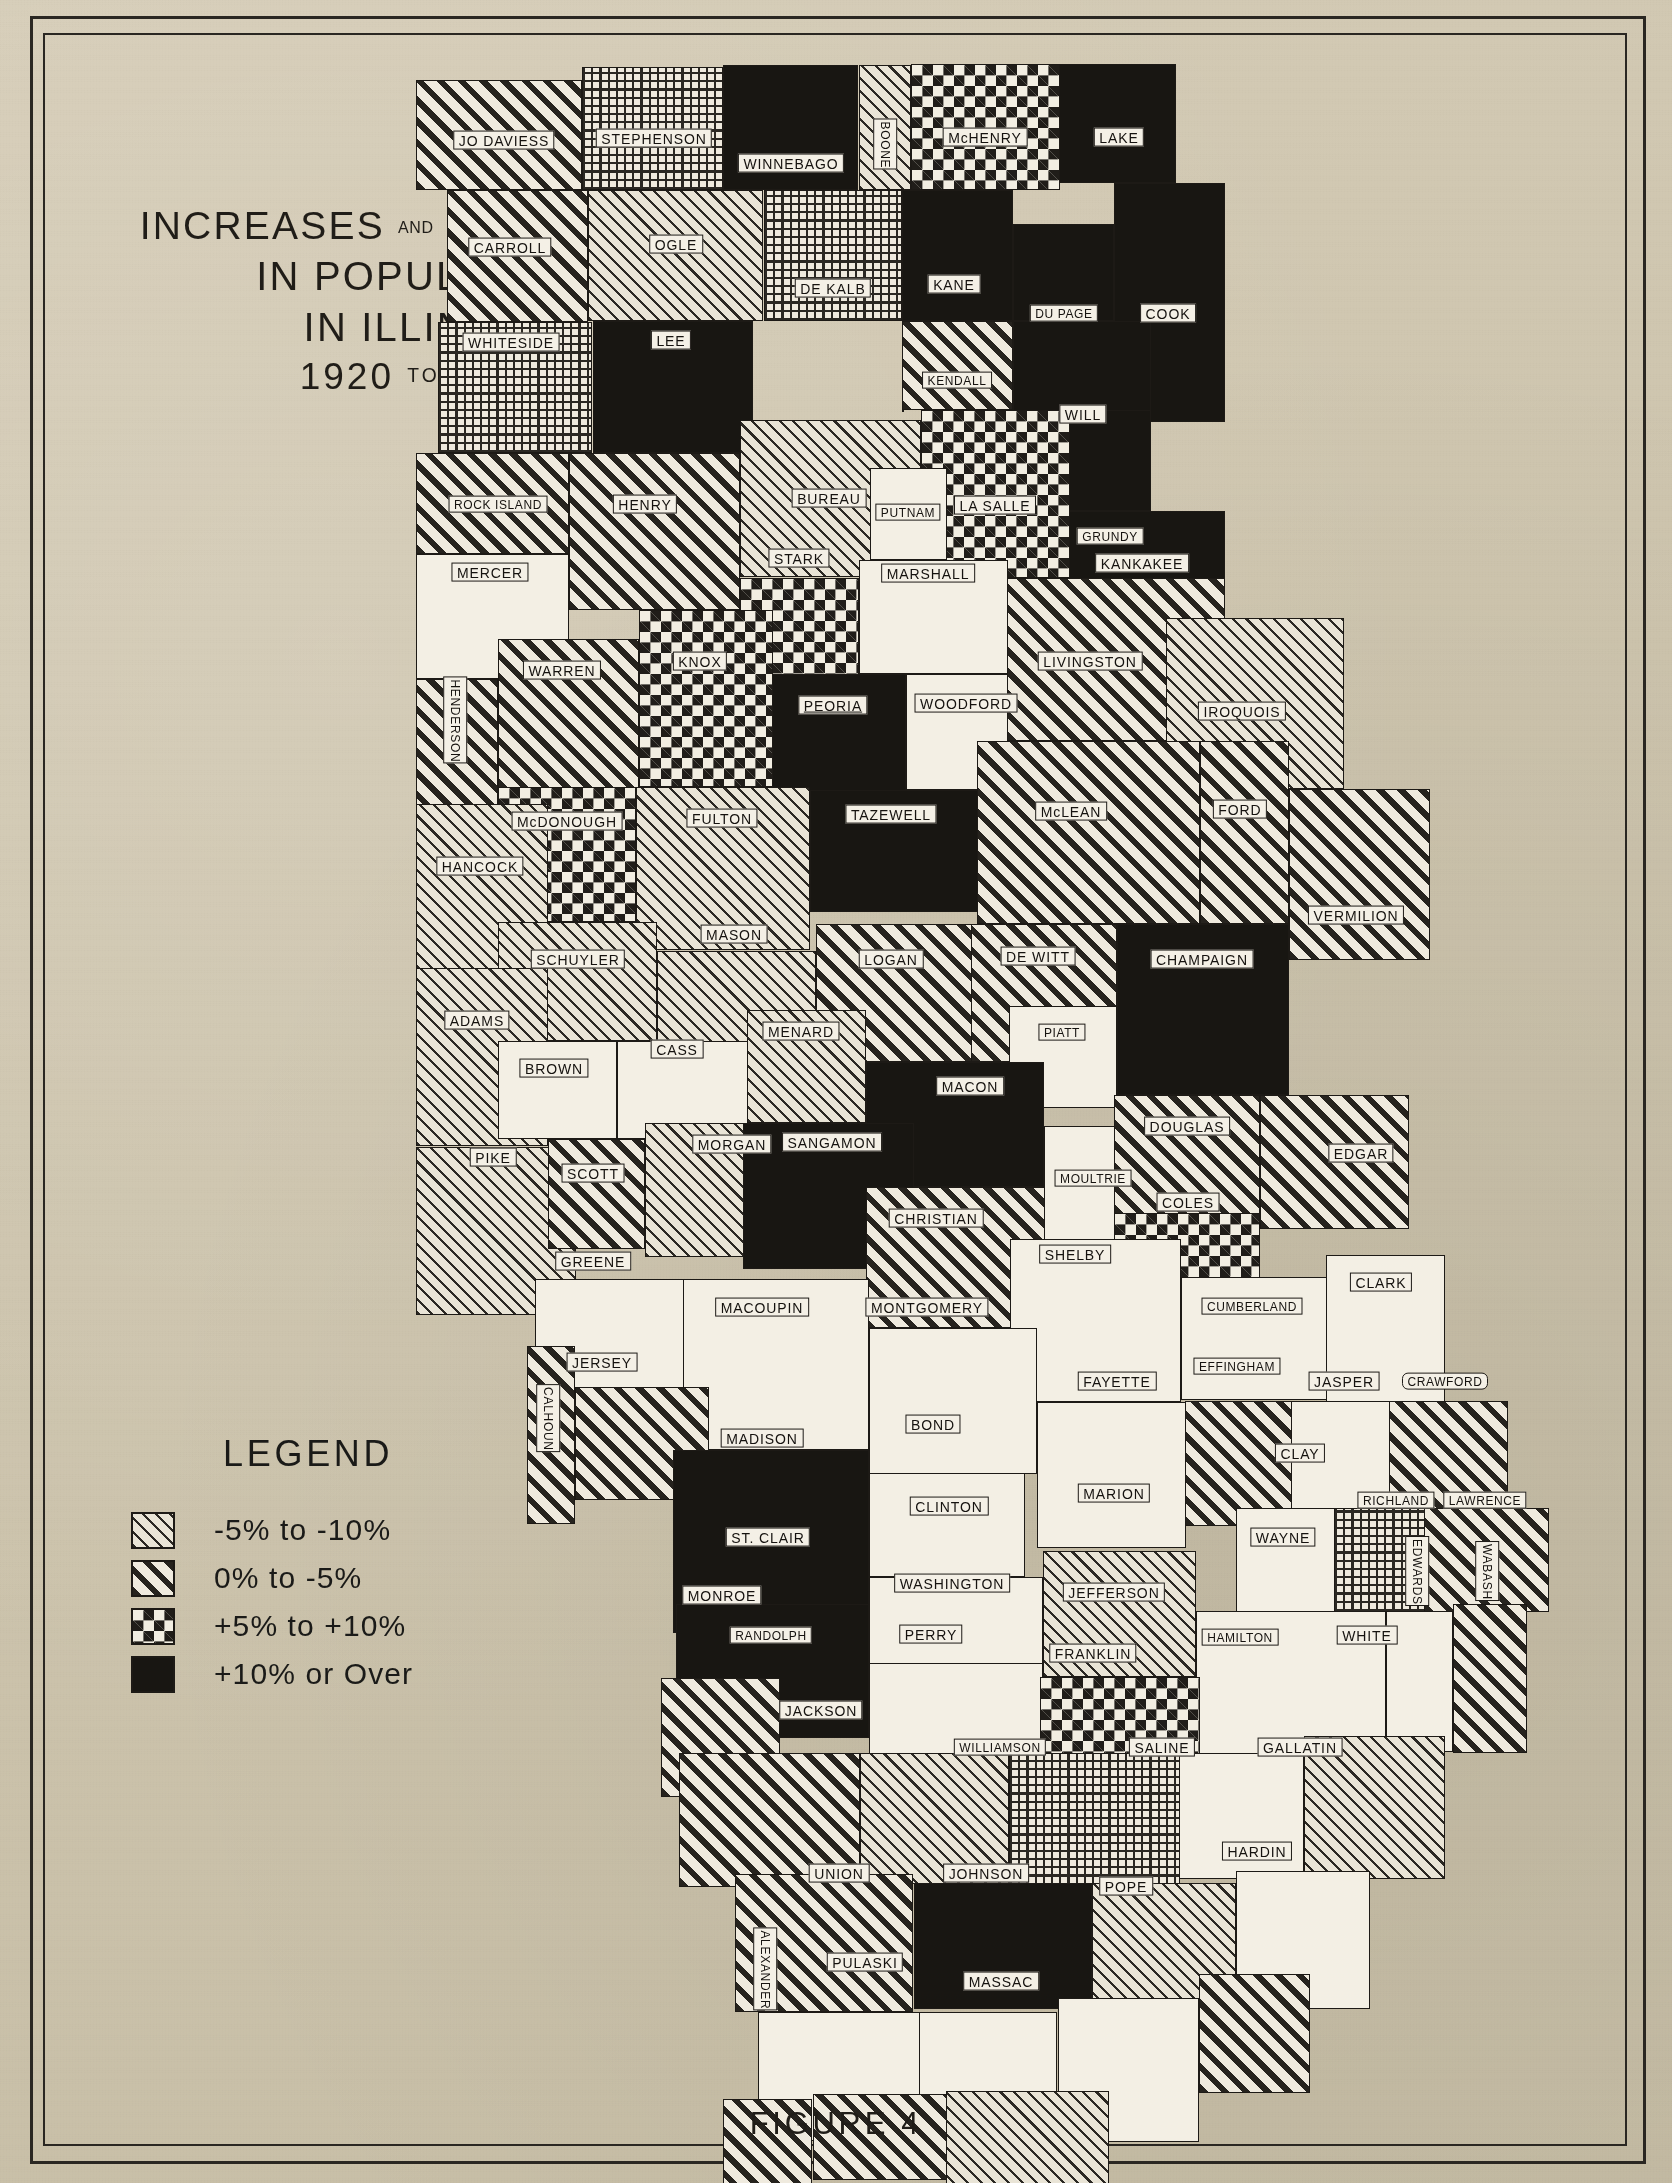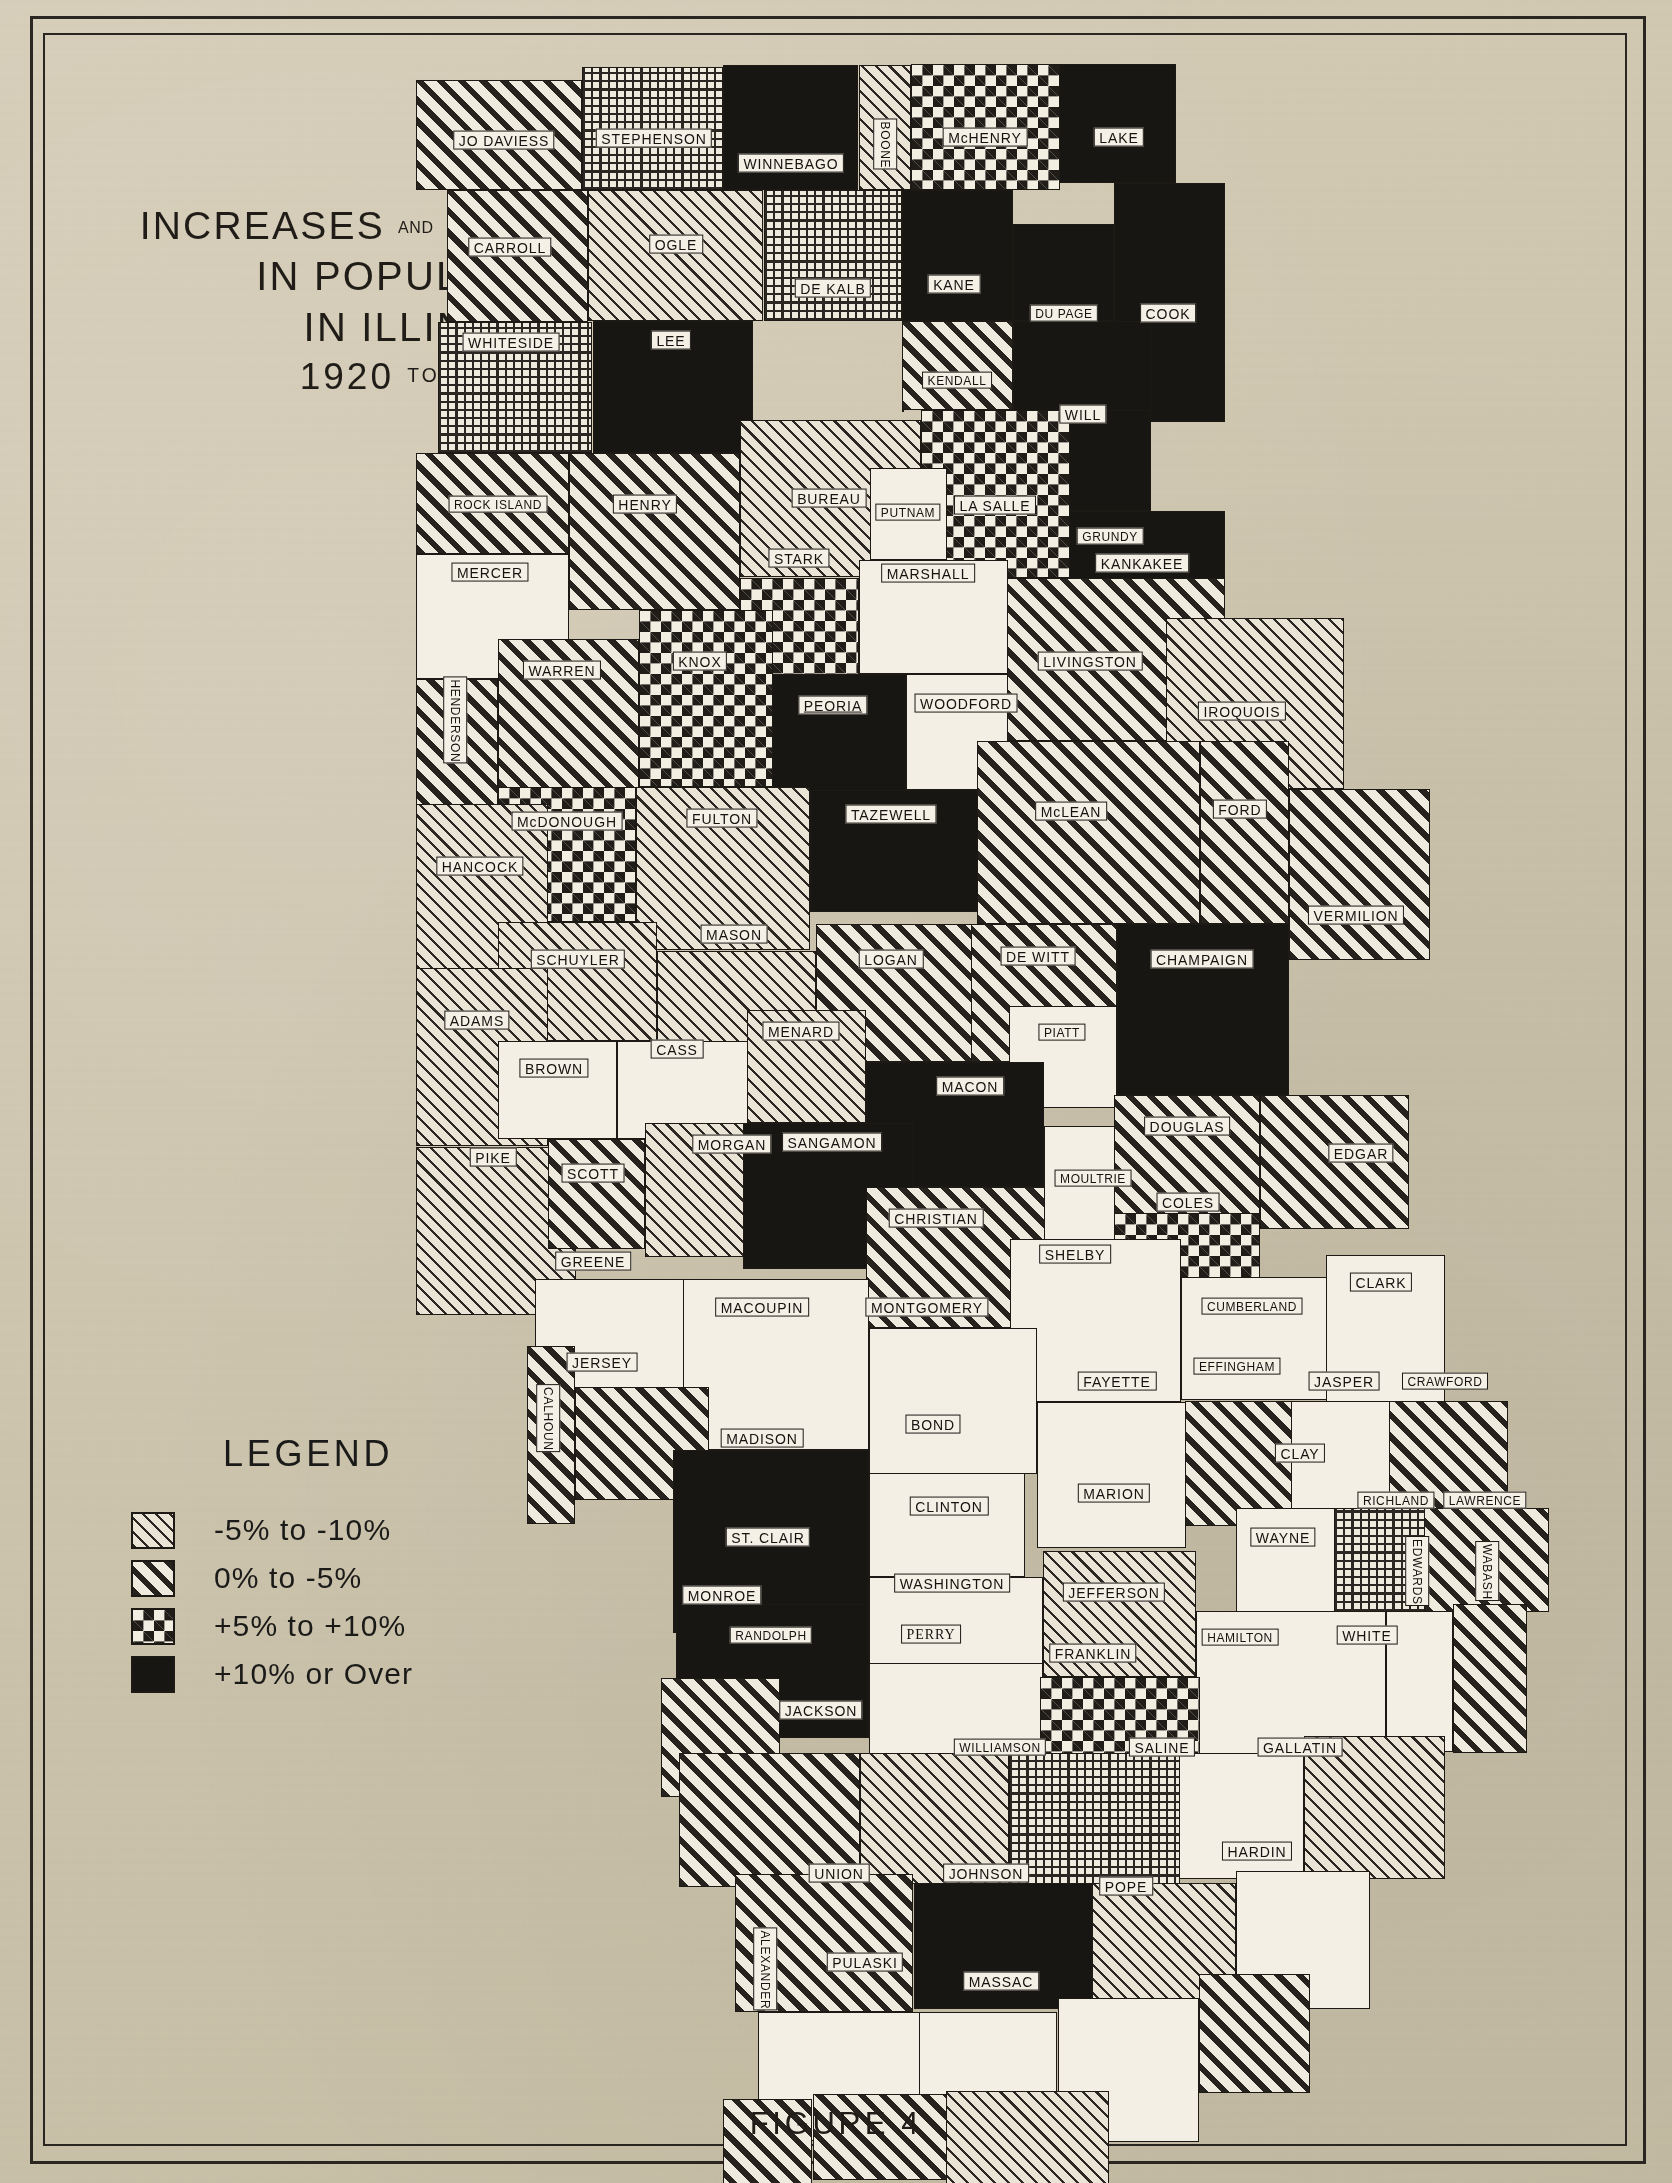--- a/index.html
+++ b/index.html
@@ -429,41 +429,41 @@
   <div class="clabel" style="left:511px; top:1255px;">MONTGOMERY</div>
   <div class="clabel sm" style="left:836px;top:1254px;">CUMBERLAND</div>
   <div class="clabel" style="left:965px;top:1230px;">CLARK</div>
 
   <div class="clabel vert sm" style="left:132px; top:1366px;">CALHOUN</div>
   <div class="clabel" style="left:186px; top:1310px;">JERSEY</div>
 
   <div class="clabel" style="left:701px; top:1329px;">FAYETTE</div>
   <div class="clabel sm" style="left:821px;top:1314px;">EFFINGHAM</div>
   <div class="clabel" style="left:928px;top:1329px;">JASPER</div>
-  <div class="clabel sm" style="left:1029px;top:1329px;">CRAWFORD</div>
+  <div class="clabel sm" style="left:1029px;top:1329px;border-radius:6px;">CRAWFORD</div>
 
   <div class="clabel" style="left:517px; top:1372px;">BOND</div>
   <div class="clabel" style="left:346px; top:1386px;">MADISON</div>
 
   <div class="clabel" style="left:884px;top:1401px;">CLAY</div>
   <div class="clabel sm" style="left:980px;top:1448px;">RICHLAND</div>
   <div class="clabel sm" style="left:1069px;top:1448px;">LAWRENCE</div>
 
   <div class="clabel" style="left:533px; top:1454px;">CLINTON</div>
   <div class="clabel" style="left:698px; top:1441px;">MARION</div>
   <div class="clabel" style="left:352px; top:1485px;">ST. CLAIR</div>
   <div class="clabel" style="left:536px; top:1531px;">WASHINGTON</div>
   <div class="clabel" style="left:867px;top:1485px;">WAYNE</div>
   <div class="clabel vert sm" style="left:1001px;top:1519px;">EDWARDS</div>
   <div class="clabel vert sm" style="left:1071px;top:1519px;">WABASH</div>
   <div class="clabel" style="left:306px; top:1543px;">MONROE</div>
   <div class="clabel" style="left:698px; top:1540px;">JEFFERSON</div>
 
   <div class="clabel sm" style="left:355px; top:1583px;">RANDOLPH</div>
-  <div class="clabel" style="left:515px; top:1582px;font-family:Liberation Serif, serif;">PERRY</div>
+  <div class="clabel" style="left:515px; top:1582px;">PERRY</div>
   <div class="clabel" style="left:677px; top:1601px;">FRANKLIN</div>
   <div class="clabel sm" style="left:824px;top:1585px;">HAMILTON</div>
   <div class="clabel" style="left:951px;top:1583px;">WHITE</div>
 
   <div class="clabel" style="left:405px; top:1658px;">JACKSON</div>
   <div class="clabel sm" style="left:584px; top:1695px;">WILLIAMSON</div>
   <div class="clabel" style="left:746px;top:1695px;">SALINE</div>
   <div class="clabel" style="left:884px;top:1695px;">GALLATIN</div>
 
   <div class="clabel" style="left:423px; top:1821px;">UNION</div>

